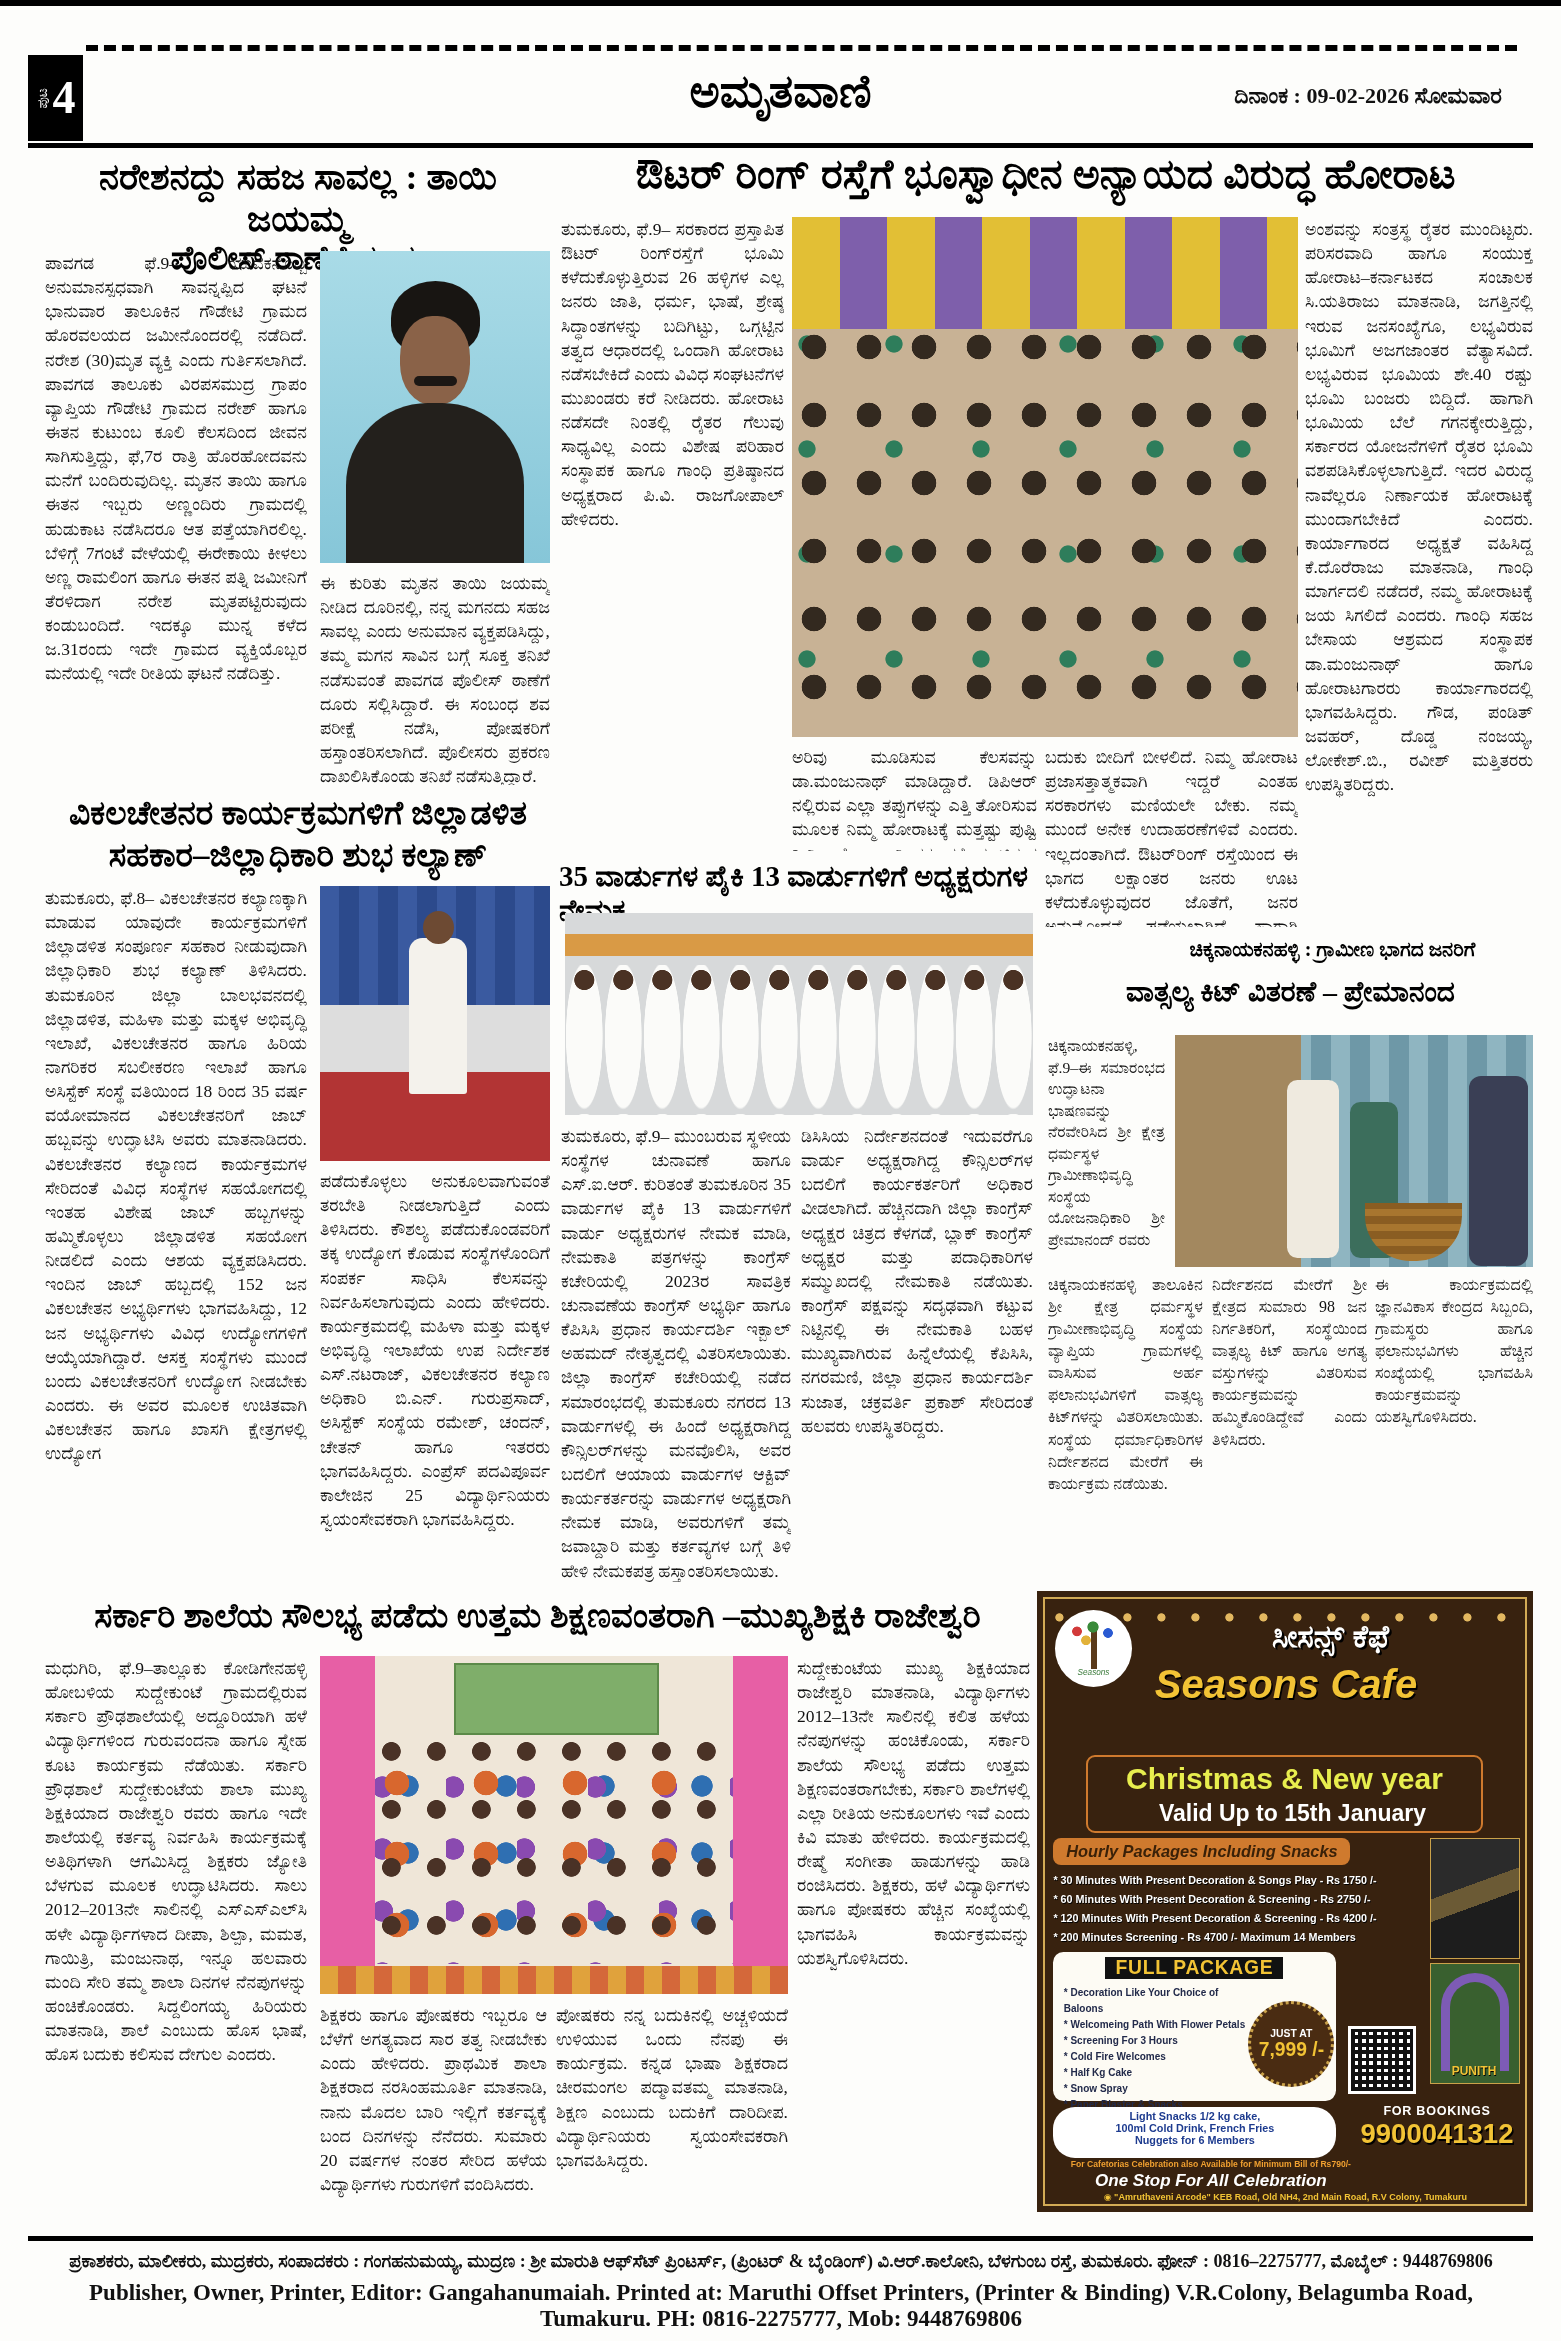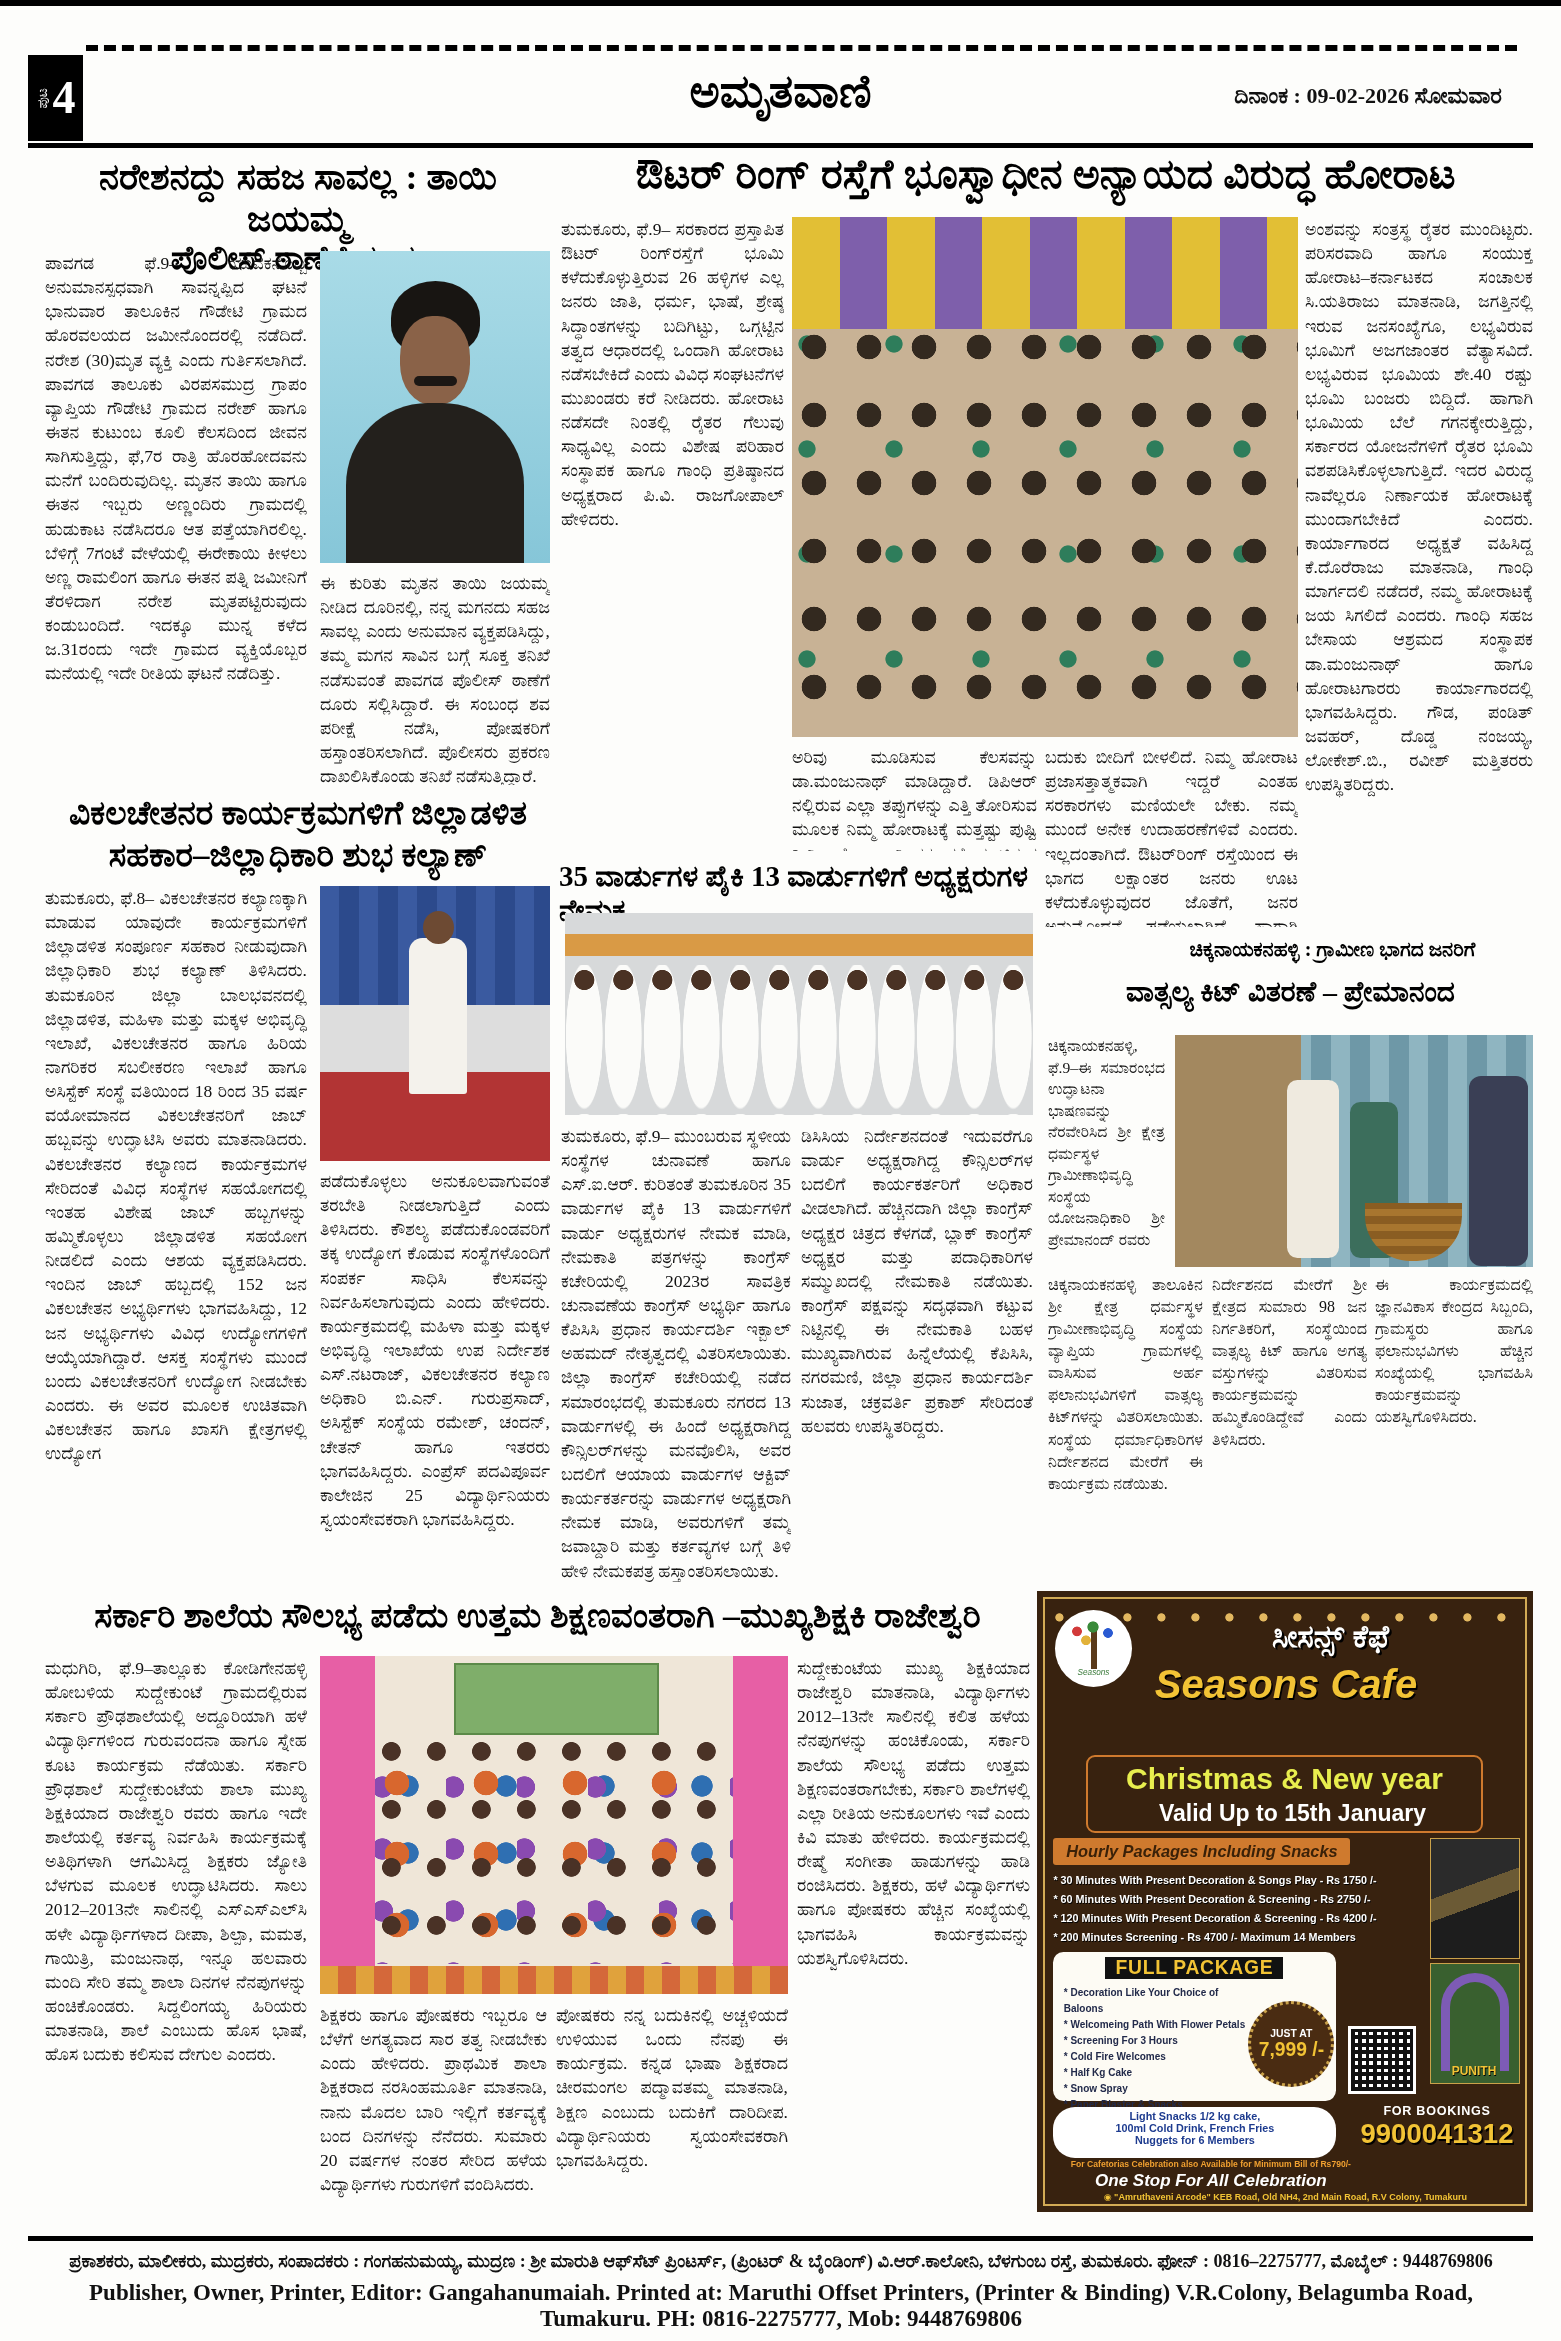--- a/index.html
+++ b/index.html
@@ -177,21 +177,21 @@
     <div style="position:absolute;left:36px;top:19.3px;width:6px;height:39px;background:#5a3a1a;"></div>
     <div style="position:absolute;left:13.4px;top:10.4px;width:51px;height:25px;border-radius:50%;background:radial-gradient(circle at 9px 10.4px,#d23a3a 4.5px,rgba(0,0,0,0) 5.2px),radial-gradient(circle at 25px 6px,#3a8a3a 5.2px,rgba(0,0,0,0) 6px),radial-gradient(circle at 40px 12px,#2a5ad2 4.5px,rgba(0,0,0,0) 5.2px),radial-gradient(circle at 18px 19.3px,#e2b23a 4.5px,rgba(0,0,0,0) 5.2px);"></div>
     <div style="position:absolute;left:0;top:58px;width:77px;text-align:center;font-size:8.2px;color:#3a7a3a;font-style:italic;">Seasons</div>
   </div>
   <div class="adtxt" style="left:104px;top:28px;width:379px;font-size:31px;font-weight:700;color:#fff;text-shadow:2.2px 2.2px 0 #000;">ಸೀಸನ್ಸ್ ಕೆಫೆ</div>
   <div class="adtxt" style="left:22px;top:71px;width:454px;font-size:40px;font-weight:700;font-style:italic;color:#f2c335;text-shadow:1.5px 1.5px 0 #000;">Seasons Cafe</div>
   <div class="abs" style="left:49px;top:164px;width:393px;height:74px;border:2.2px solid #cf7a2e;border-radius:9px;">
     <div class="adtxt" style="left:0;top:4.5px;width:393px;font-size:30px;font-weight:700;color:#e8ee4e;">Christmas &amp; New year</div>
     <div class="adtxt" style="left:0;top:43px;width:393px;font-size:23px;font-weight:700;color:#fff;margin-left:8px;">Valid Up to 15th January</div>
   </div>
-  <div class="abs" style="left:16.4px;top:247px;width:297px;height:27px;background:#cf7a2e;color:#3a2108;font-weight:700;font-style:italic;font-size:16.4px;text-align:center;line-height:27px;border-radius:3px;">Hourly Packages Including Snacks</div>
+  <div class="abs" style="left:16.4px;top:247px;width:297px;height:27px;background:#cf7a2e;color:#3a2108;font-weight:700;font-style:italic;font-size:16.4px;text-align:center;line-height:27px;border-radius:8px;">Hourly Packages Including Snacks</div>
   <div class="abs" style="left:16.4px;top:280px;width:357px;color:#fff;font-weight:700;font-size:10.8px;line-height:1.75;text-shadow:0.7px 0.7px 0 #000;">
     <div>* 30 Minutes With Present Decoration &amp; Songs Play -  Rs 1750 /-</div>
     <div>* 60 Minutes With Present Decoration &amp; Screening -  Rs 2750 /-</div>
     <div>* 120 Minutes With Present Decoration &amp; Screening -  Rs 4200 /-</div>
     <div>* 200 Minutes  Screening -  Rs 4700 /- Maximum 14 Members</div>
   </div>
   <div class="abs" style="left:16.4px;top:361px;width:283px;height:149px;background:#fdfbf4;border-radius:10.4px;">
     <div class="adtxt" style="left:52px;top:4.5px;width:178px;background:#111;color:#f2c335;font-size:19.3px;font-weight:700;letter-spacing:0.7px;">FULL PACKAGE</div>
     <div class="abs" style="left:10.4px;top:33px;width:186px;color:#222a4a;font-weight:700;font-size:10px;line-height:1.6;">
       <div>* Decoration Like Your Choice of Baloons</div>

